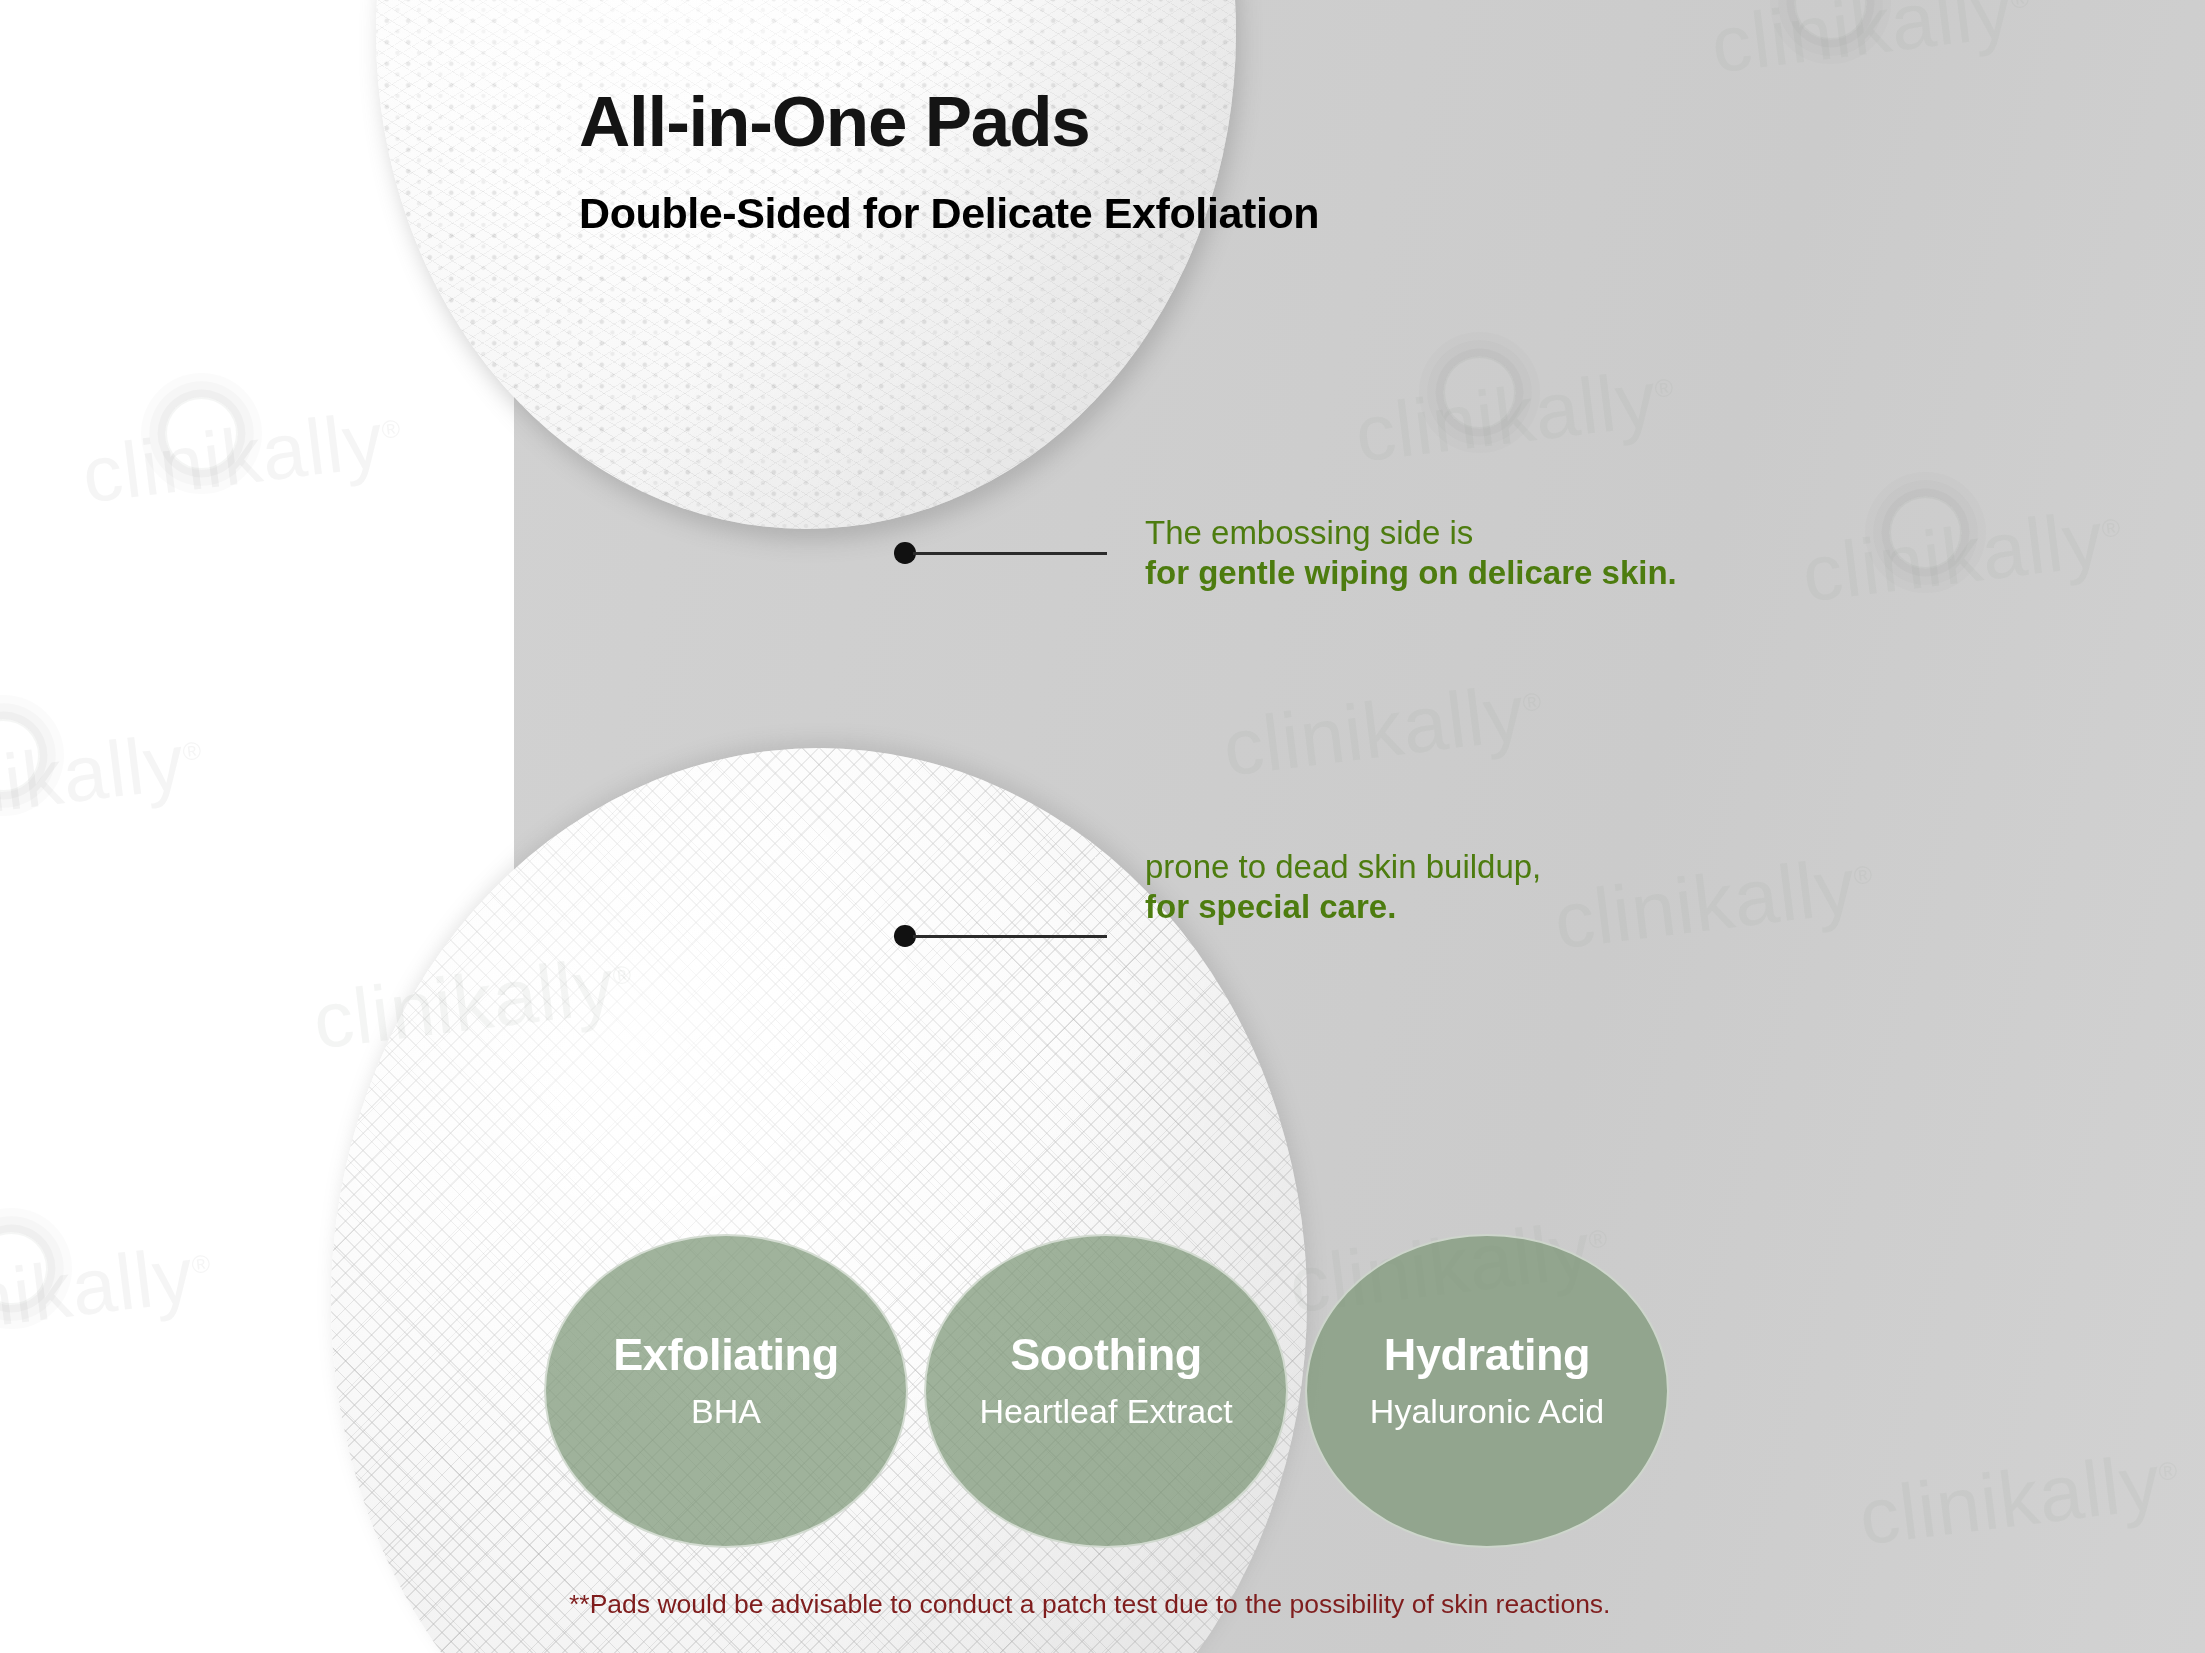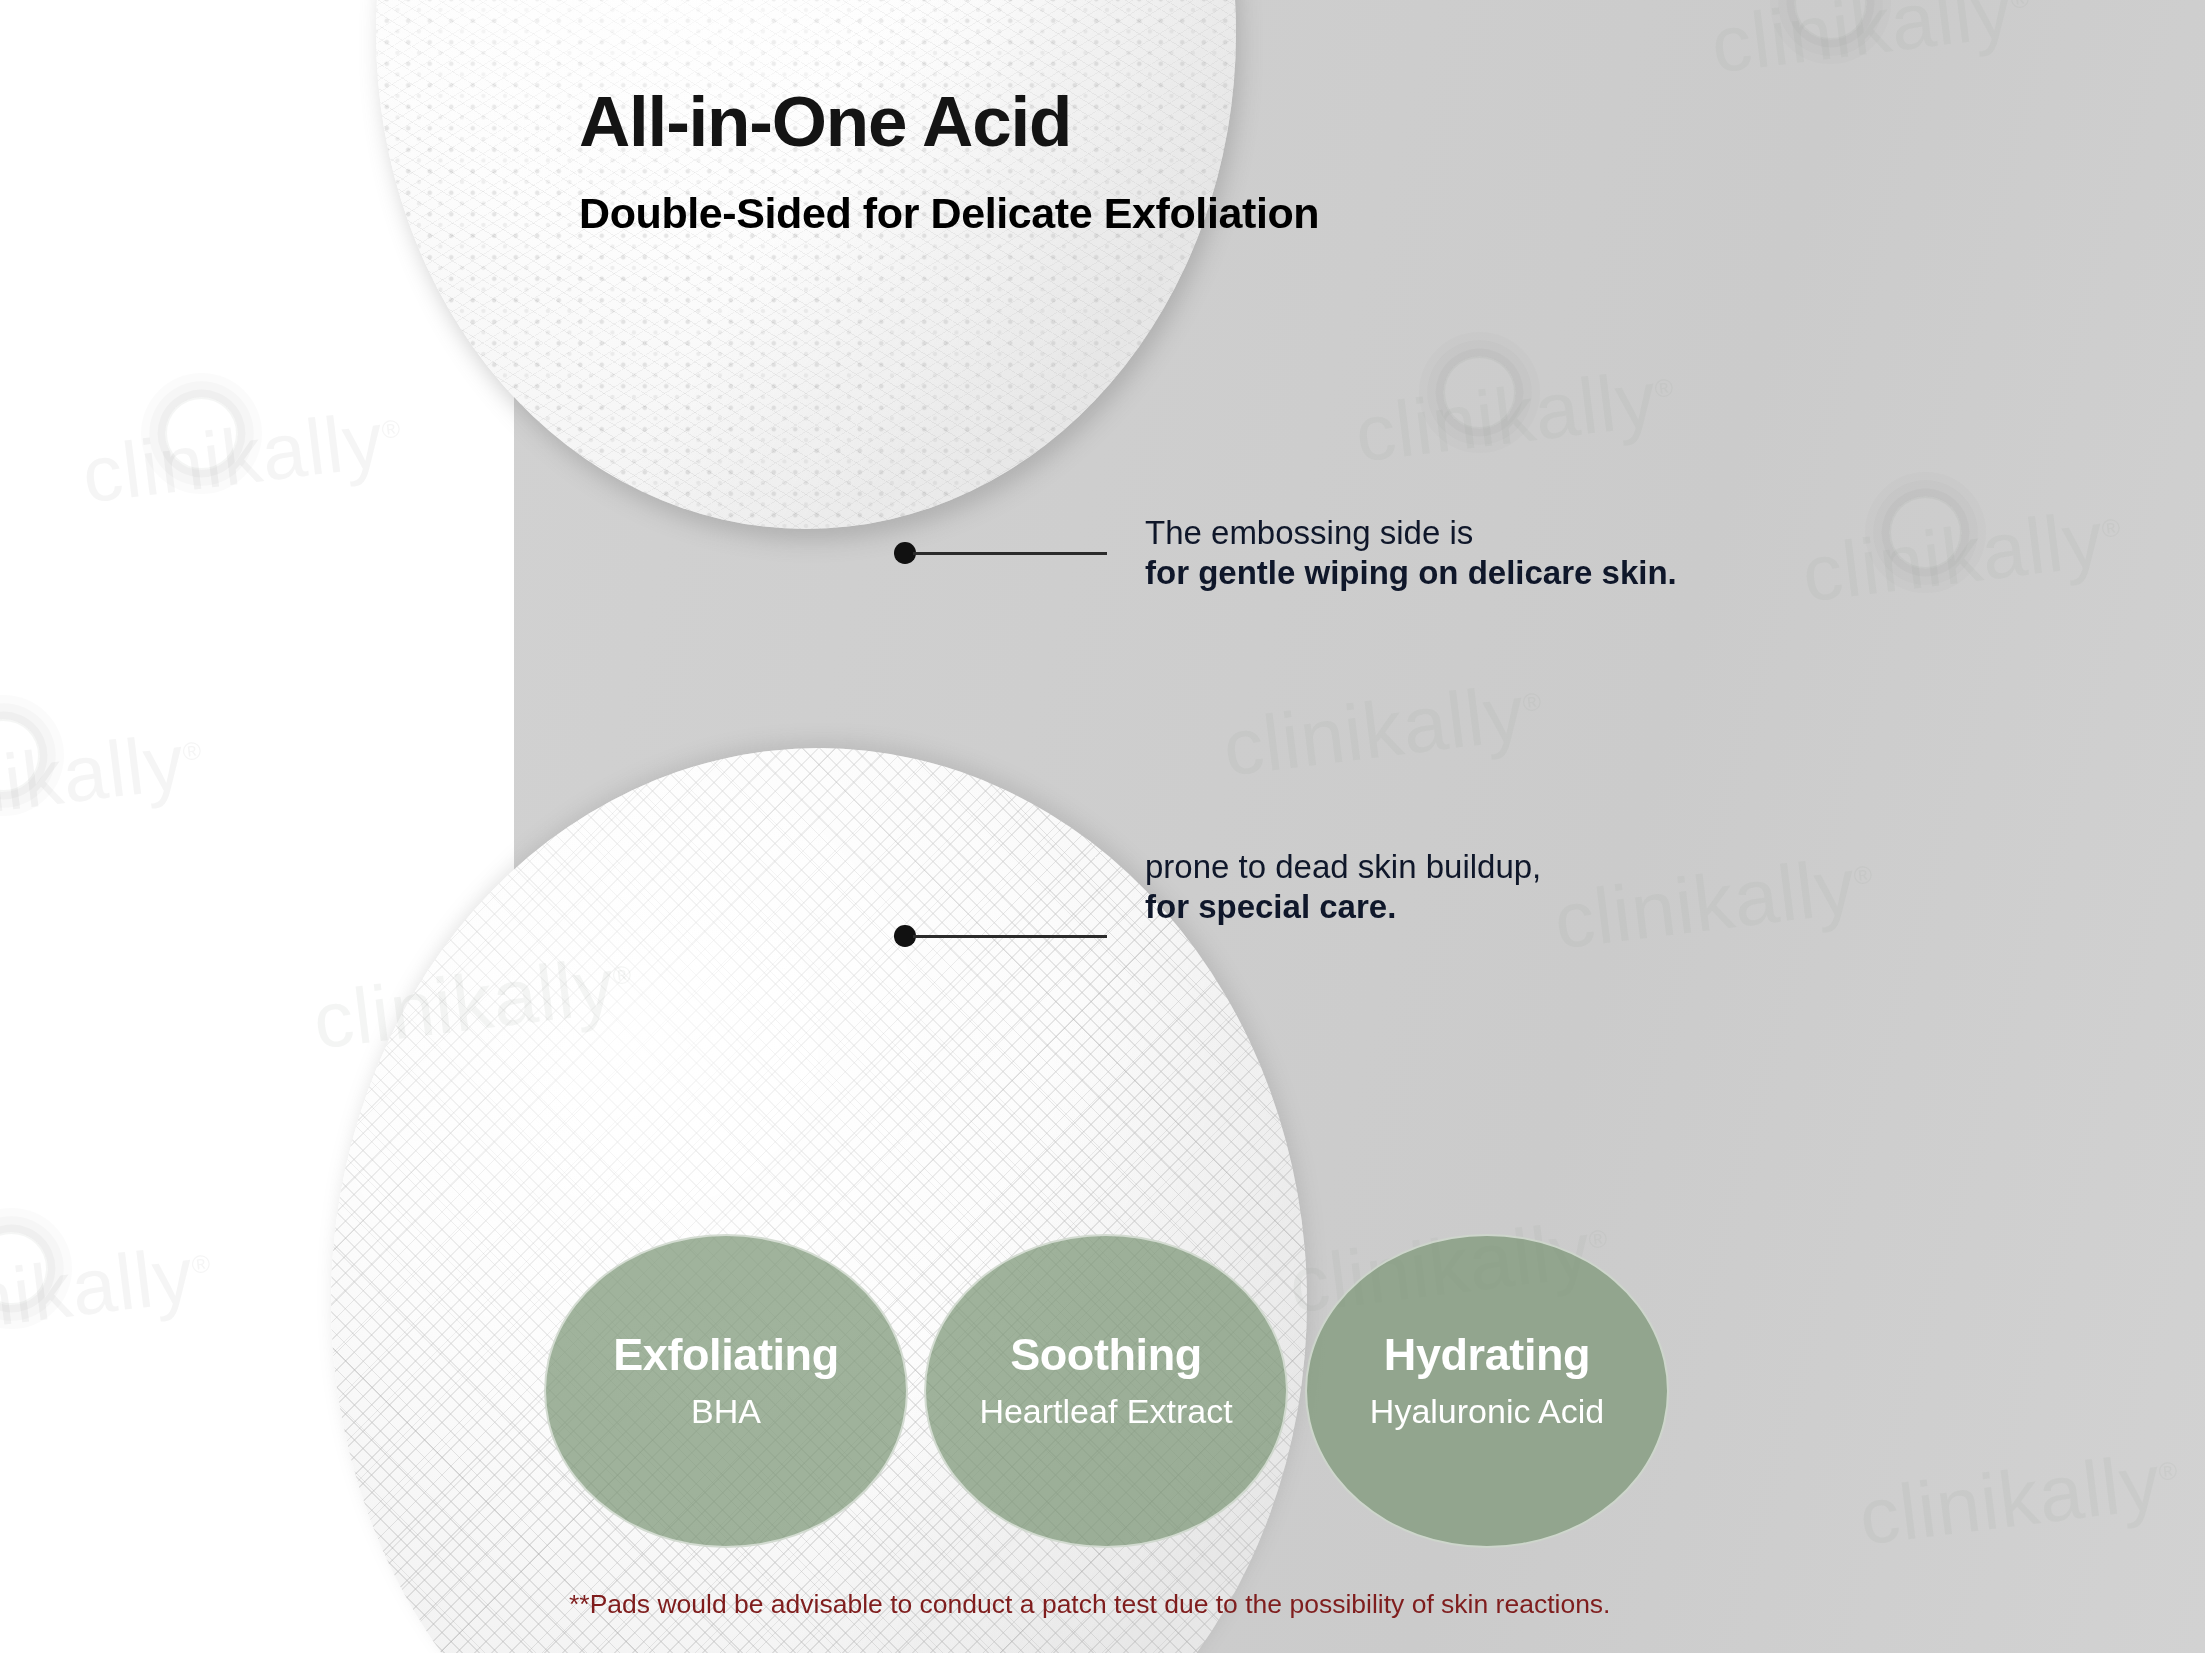--- a/index.html
+++ b/index.html
@@ -131,21 +131,21 @@
     position:absolute;
     width:21.5px;height:21.5px;border-radius:50%;
     background:#111111;
   }
   .leader{
     position:absolute;
     height:2.5px;background:#2b2b2b;
   }
   .ctext{
     position:absolute;
-    font-size:33px;line-height:1.22;color:#0f172a;
+    font-size:33px;line-height:1.22;color:#4d7c0f;
     white-space:nowrap;
   }
   .ctext .b{font-weight:bold;display:block;}
   .ctext .r{font-weight:normal;display:block;}
 
   
   .venn{position:absolute;left:0;top:0;width:2205px;height:1638px;}
   .vcircle{
     position:absolute;
     width:364px;height:314px;
@@ -236,21 +236,21 @@
   </div>
 
   <div class="wm wm-light" style="left:1860px;top:1472px;">
     <span>clinikally</span><span class="reg">®</span>
   </div>
 
   <div class="wm wm-light" style="left:314px;top:976px;">
     <span>clinikally</span><span class="reg">®</span>
   </div>
 
-  <div class="title">All-in-One Acid</div>
+  <div class="title">All-in-One Pads</div>
   <div class="subtitle">Double-Sided for Delicate Exfoliation</div>
 
   <div class="callout">
     <div class="dot" style="left:894px;top:542px;"></div>
     <div class="leader" style="left:913px;top:552px;width:194px;"></div>
     <div class="ctext" style="left:1145px;top:513px;">
       <span class="r">The embossing side is</span>
       <span class="b">for gentle wiping on delicare skin.</span>
     </div>
   </div>

